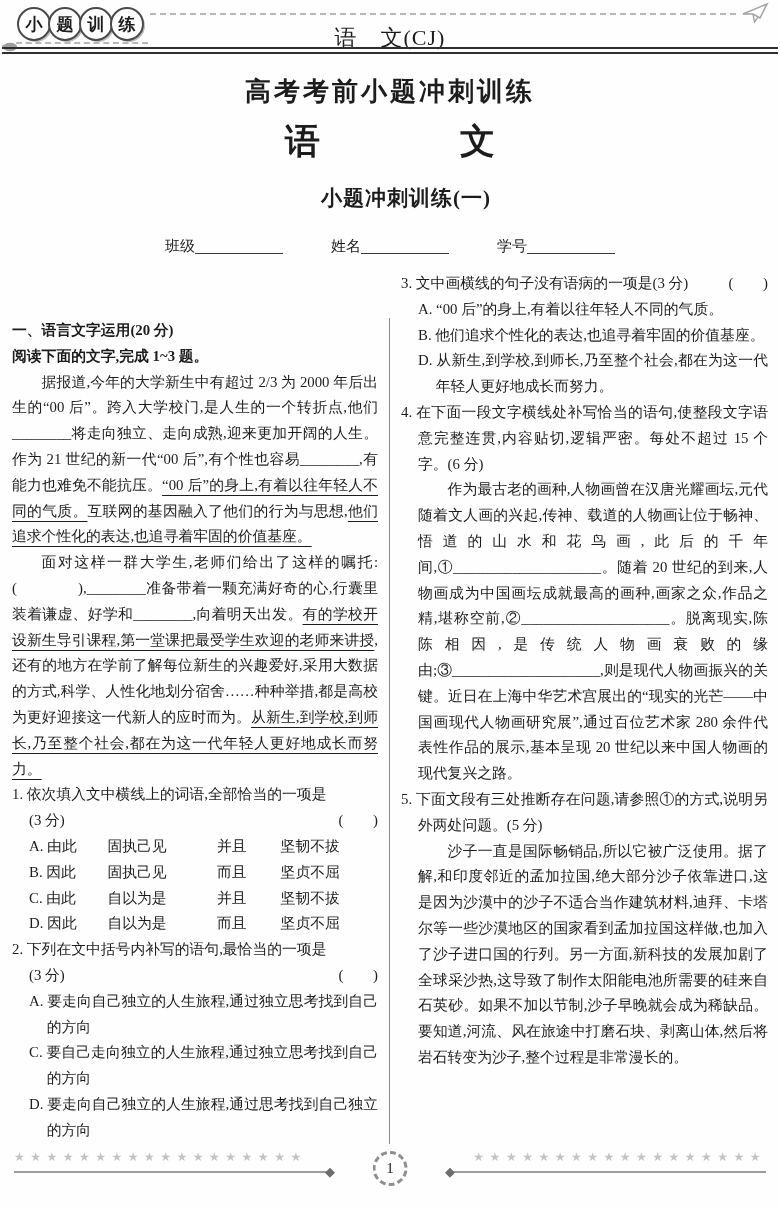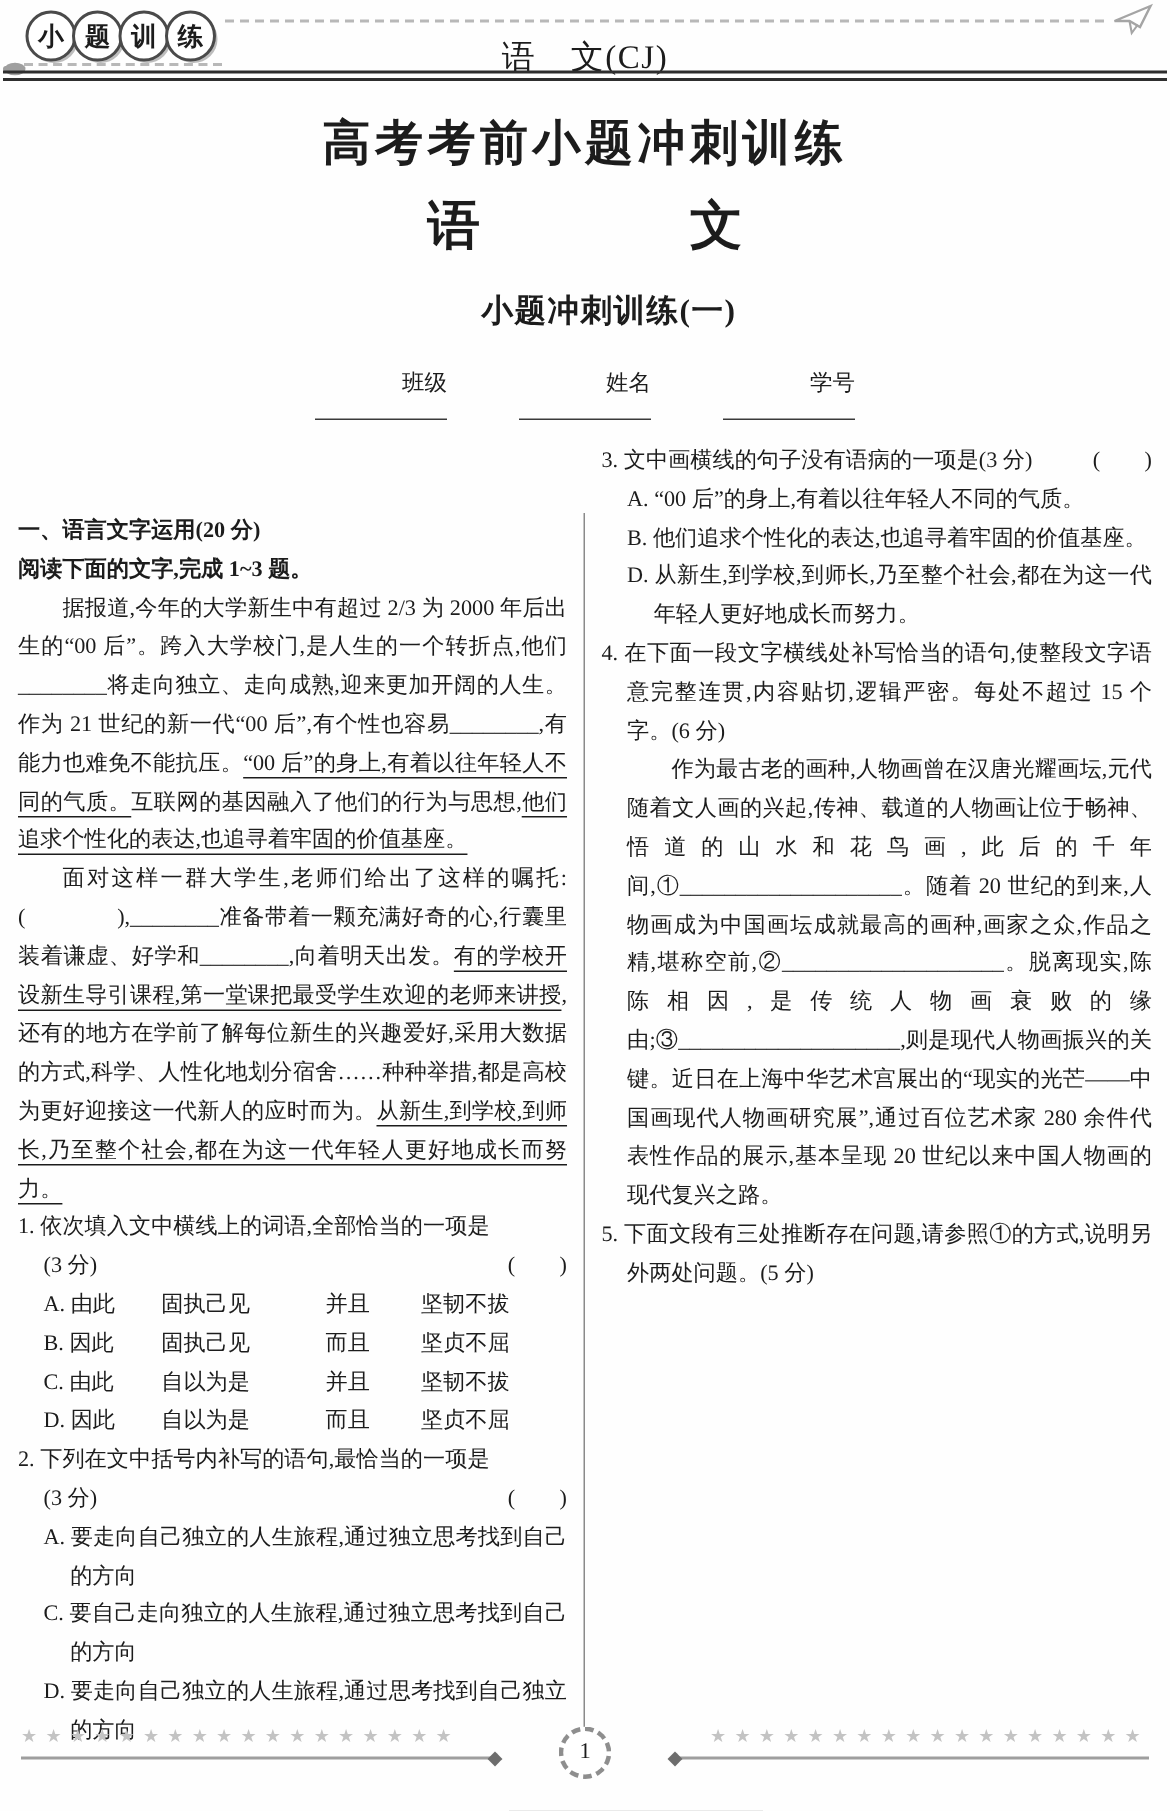--- a/index.html
+++ b/index.html
@@ -17,25 +17,25 @@
     font-size:17px; font-weight:bold; margin-left:-3px;
     box-shadow:2px 2px 0 -1px #bdbdbd;
   }
   .hdr-dash-top { position:absolute; top:13px; left:150px; right:44px; border-top:2px dashed #b8b8b8; }
   .hdr-dash-logo { position:absolute; top:42px; left:16px; width:132px; border-top:2px dashed #b8b8b8; }
   .plane { position:absolute; top:1px; right:8px; }
   .hand { position:absolute; top:38px; left:2px; }
   .subject-cn { position:absolute; top:23px; left:0; right:0; text-align:center; font-size:22px; font-weight:normal; letter-spacing:1px; }
   .rule { position:absolute; top:47px; left:2px; right:2px; height:3px; border-top:2px solid #2e2e2e; border-bottom:2px solid #2e2e2e; }
   
-  .t-main { margin-top:18px; text-align:center; font-size:32px; font-weight:bold; letter-spacing:3px; }
+  .t-main { margin-top:18px; text-align:center; font-size:26px; font-weight:bold; letter-spacing:3px; }
   .t-subj { margin-top:9px;  text-align:center; font-size:35px; font-weight:bold; }
   .t-sect { margin-top:19px; text-align:center; font-size:21px; font-weight:bold; letter-spacing:1px;padding-left:32px; }
   .info { margin-top:25px; display:flex; justify-content:center; gap:48px; font-size:15px; }
-  .info-item { display:flex; align-items:flex-end;flex-direction:column; }
+  .info-item { display:flex; align-items:center; }
   .blank-line { display:inline-block; width:88px; border-bottom:1.5px solid #3a3a3a; height:14px; }
   
   .cols { display:flex; margin:15px 12px 0; }
   .col { width:50%; box-sizing:border-box; font-size:14.8px; line-height:25.8px; text-align:justify; }
   .col-l { padding-right:11px; border-right:1px solid #8a8a8a;margin-top:47px; }
   .col-r { padding-left:11px; }
   .h-bold { font-weight:bold; }
   p { margin:0; }
   .psg-top { text-indent:2em; }
   .ul { text-decoration:underline; text-underline-offset:4.5px; text-decoration-thickness:1px; }
@@ -168,20 +168,21 @@
         <div class="opt">D. 从新生,到学校,到师长,乃至整个社会,都在为这一代年轻人更好地成长而努力。</div>
       </div>
 
       <div>
         <div class="stem">4. 在下面一段文字横线处补写恰当的语句,使整段文字语意完整连贯,内容贴切,逻辑严密。每处不超过 15 个字。(6 分)</div>
         <p class="psg">作为最古老的画种,人物画曾在汉唐光耀画坛,元代随着文人画的兴起,传神、载道的人物画让位于畅神、悟道的山水和花鸟画,此后的千年间,①____________________。随着 20 世纪的到来,人物画成为中国画坛成就最高的画种,画家之众,作品之精,堪称空前,②____________________。脱离现实,陈陈相因,是传统人物画衰败的缘由;③____________________,则是现代人物画振兴的关键。近日在上海中华艺术宫展出的“现实的光芒——中国画现代人物画研究展”,通过百位艺术家 280 余件代表性作品的展示,基本呈现 20 世纪以来中国人物画的现代复兴之路。</p>
       </div>
 
       <div>
         <div class="stem">5. 下面文段有三处推断存在问题,请参照①的方式,说明另外两处问题。(5 分)</div>
+        <p class="psg">沙子一直是国际畅销品,所以它被广泛使用。据了解,和印度邻近的孟加拉国,绝大部分沙子依靠进口,这是因为沙漠中的沙子不适合当作建筑材料,迪拜、卡塔尔等一些沙漠地区的国家看到孟加拉国这样做,也加入了沙子进口国的行列。另一方面,新科技的发展加剧了全球采沙热,这导致了制作太阳能电池所需要的硅来自石英砂。如果不加以节制,沙子早晚就会成为稀缺品。要知道,河流、风在旅途中打磨石块、剥离山体,然后将岩石转变为沙子,整个过程是非常漫长的。</p>
       </div>
     </div>
   </div>
 
   <div class="ftr">
     <div class="f-side f-left">
       <div class="f-stars">★★★★★★★★★★★★★★★★★★</div>
       <div class="f-line">
         <span class="dia">◆</span>
       </div>

